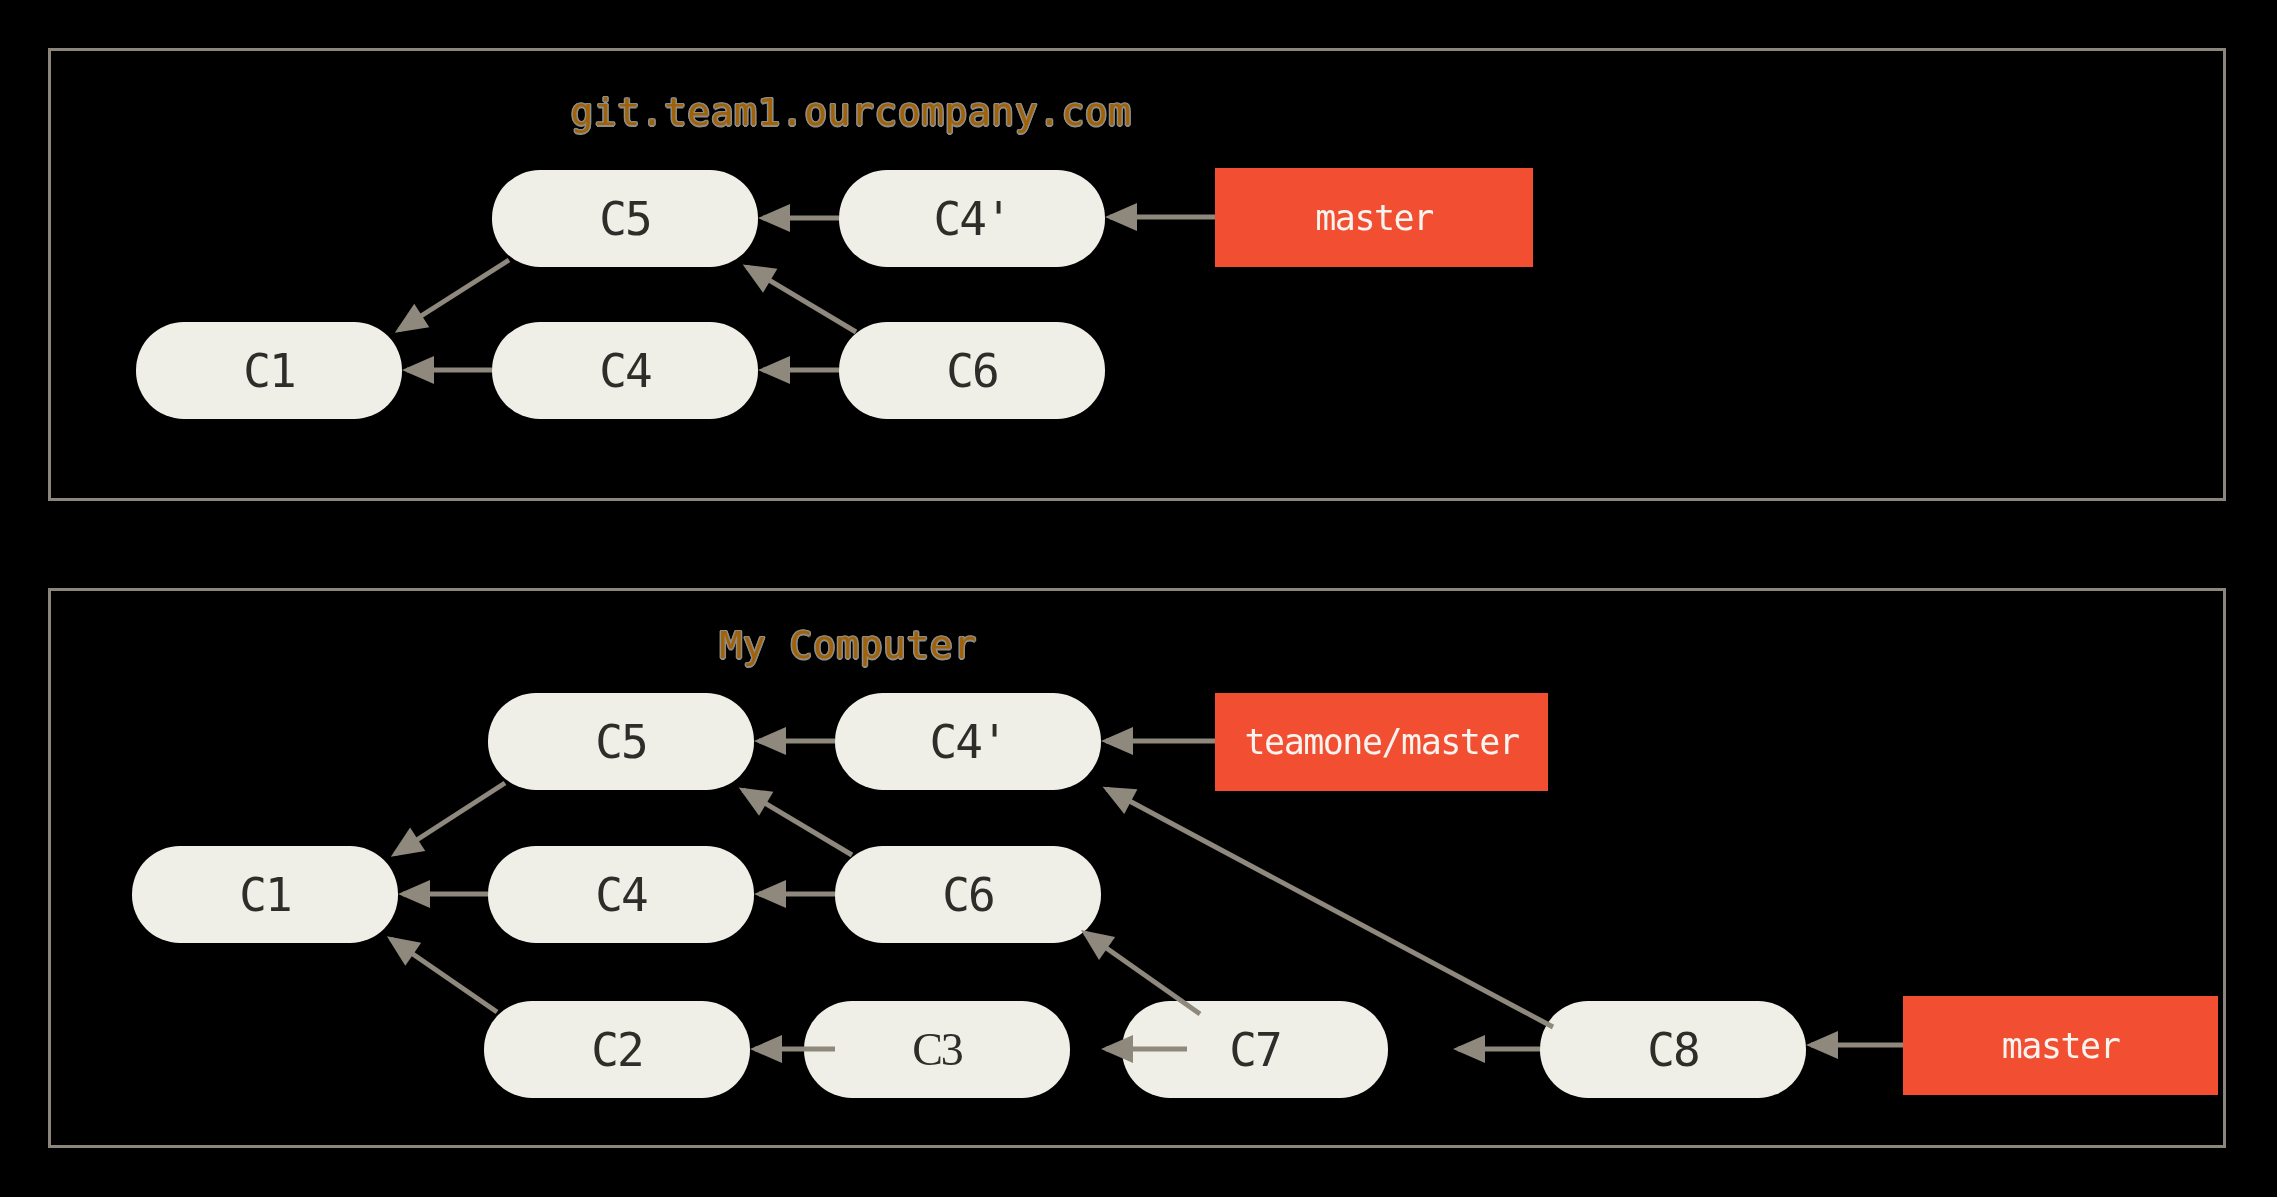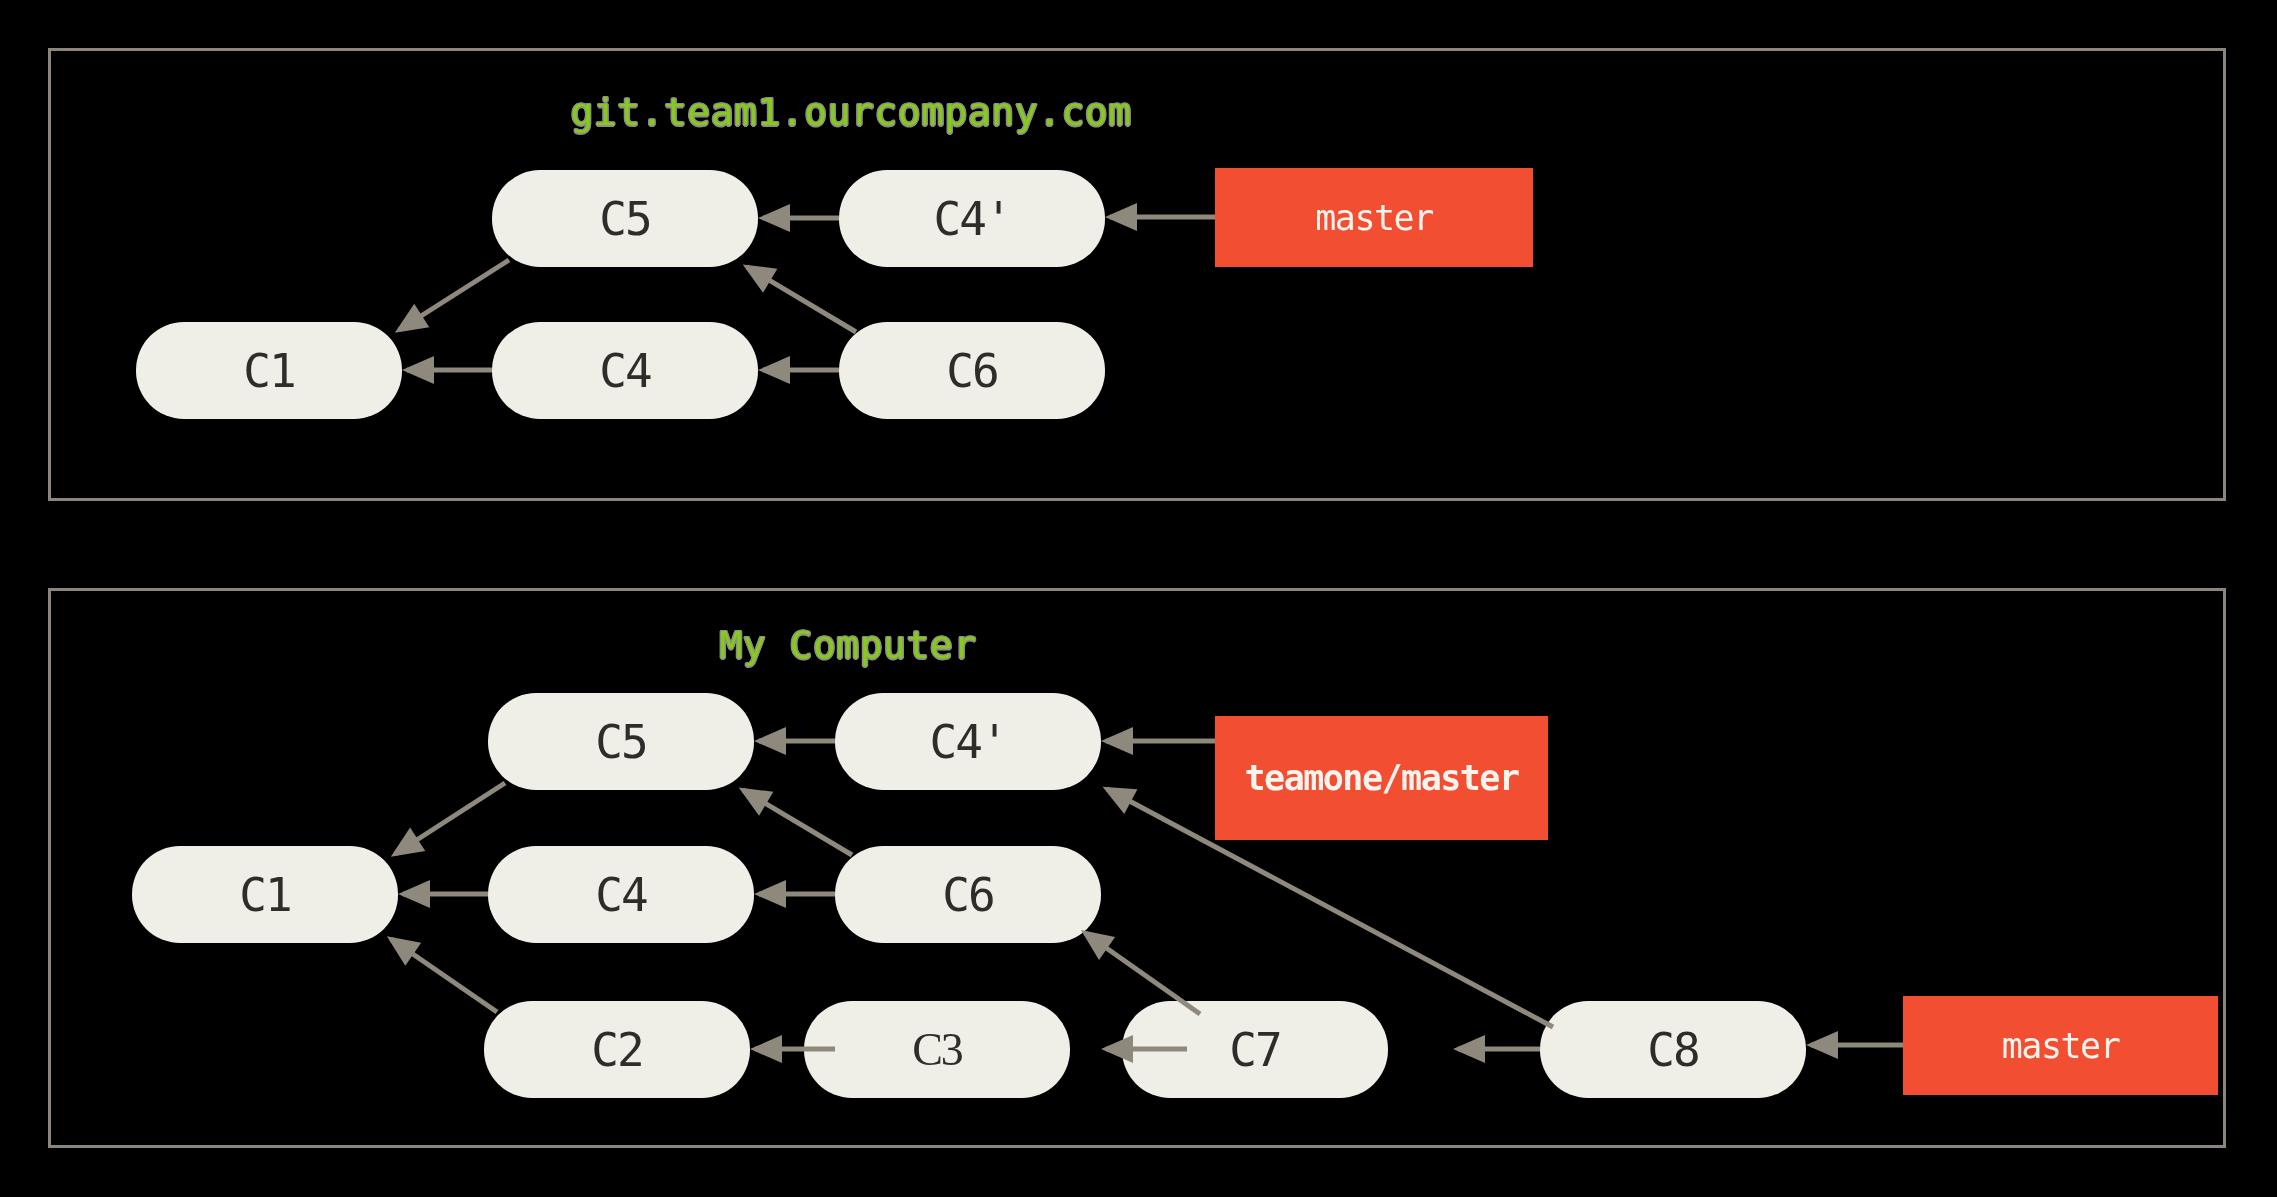--- a/index.html
+++ b/index.html
@@ -26,21 +26,21 @@
     background:transparent;
     z-index:0;
   }
   #panel-remote{left:48px;top:48px;width:2178px;height:453px;}
   #panel-local{left:48px;top:588px;width:2178px;height:560px;}
   .panel-title{
     position:absolute;
     transform:translate(-50%,-50%);
     font-size:38px;
     letter-spacing:0.5px;
-    color:#84cc16;
+    color:#a16207;
     text-shadow:
       -1.5px 0 0 var(--title_outline), 1.5px 0 0 var(--title_outline),
       0 -1.5px 0 var(--title_outline), 0 1.5px 0 var(--title_outline),
       -1px -1px 0 var(--title_outline), 1px 1px 0 var(--title_outline),
       1px -1px 0 var(--title_outline), -1px 1px 0 var(--title_outline);
     white-space:nowrap;
     z-index:1;
   }
   #title-remote{left:851px;top:112px;}
   #title-local{left:848px;top:645px;text-align:right;}
@@ -74,21 +74,21 @@
   
   #b-c5 {left:488px;top:693px;}
   #b-c4p{left:835px;top:693px;}
   #b-c1 {left:132px;top:846px;}
   #b-c4 {left:488px;top:846px;}
   #b-c6 {left:835px;top:846px;}
   #b-c2 {left:484px;top:1001px;}
   #b-c3 {left:804px;top:1001px;font-family:Liberation Serif, serif;}
   #b-c7 {left:1122px;top:1001px;}
   #b-c8 {left:1540px;top:1001px;}
-  #b-teamone{left:1215px;top:716px;width:333px;height:124px;font-weight:bold;}
+  #b-teamone{left:1215px;top:693px;width:333px;height:98px;}
   #b-master {left:1903px;top:996px;width:315px;height:99px;}
   svg.arrows{
     position:absolute;left:0;top:0;width:2277px;height:1197px;
     z-index:2;pointer-events:none;
   }
   .edge{stroke:var(--arrow);stroke-width:5;fill:none;}
   .ah{fill:var(--arrow);}
 </style>
 </head>
 <body>

